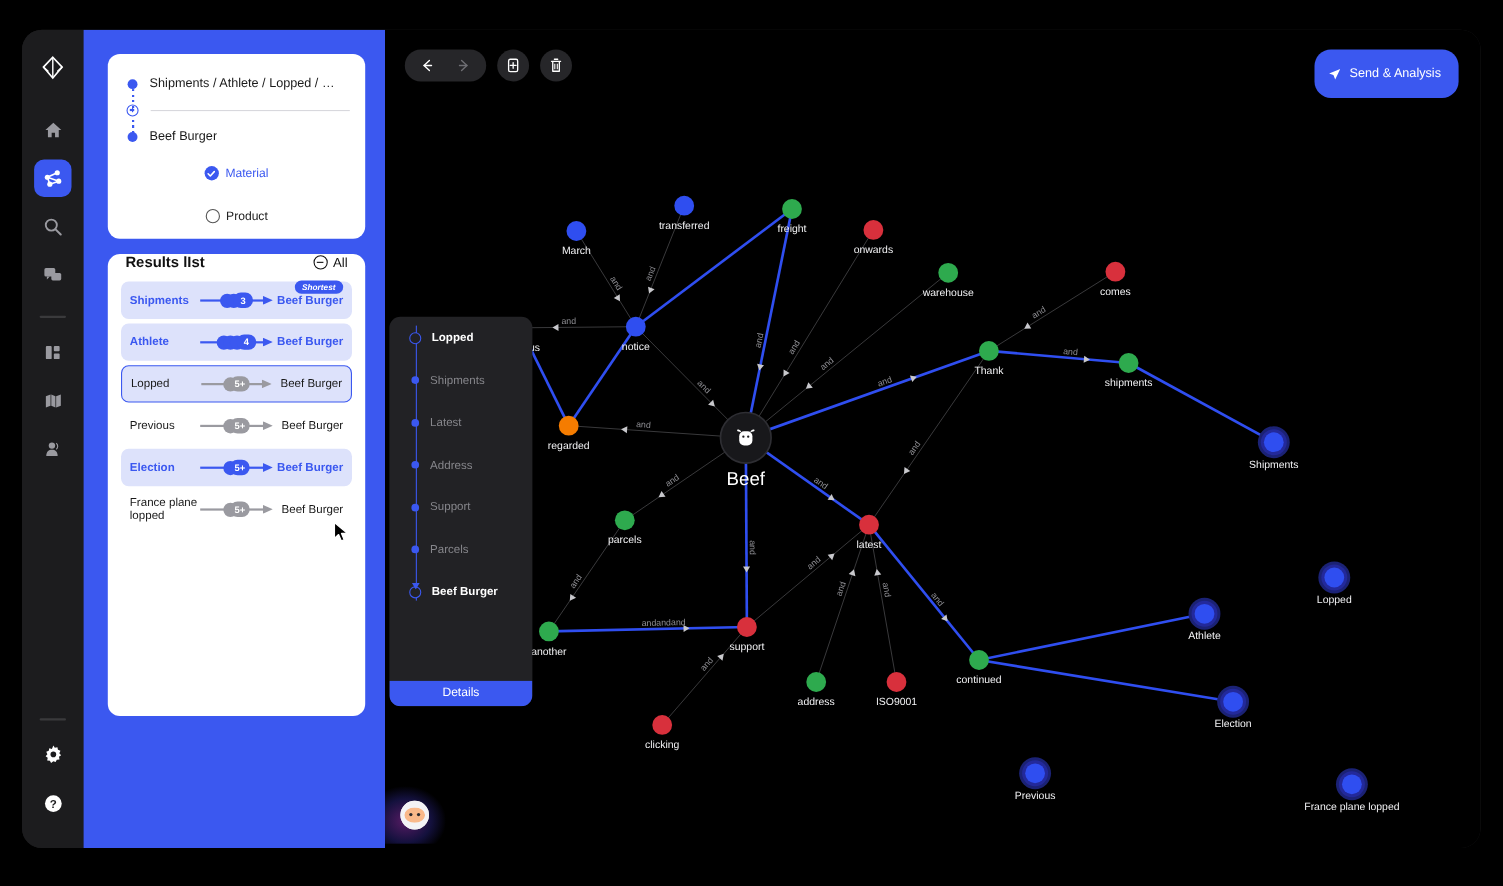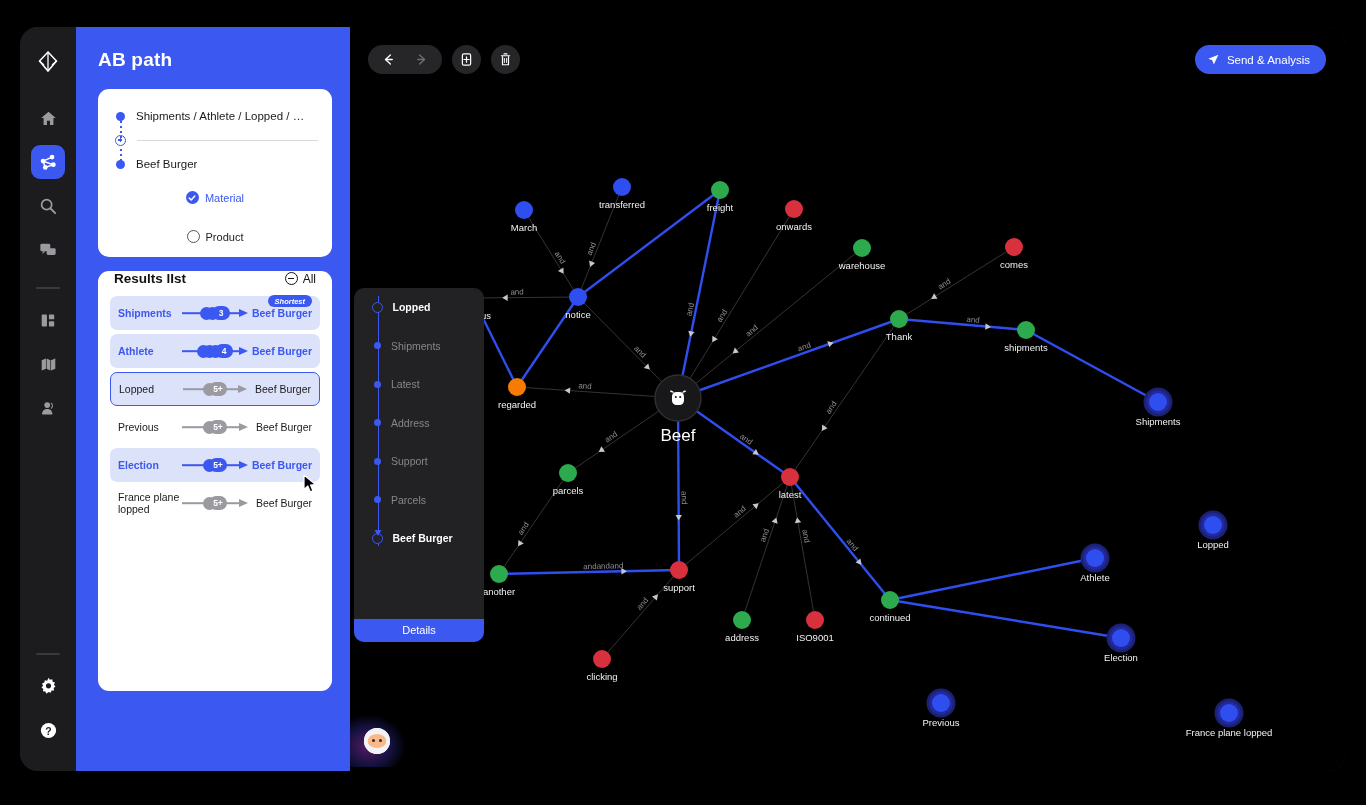--- a/index.html
+++ b/index.html
@@ -139,21 +139,21 @@
     display:flex; align-items:center; padding: 0 6px; gap: 4px;
   }
   .tb-btn {
     width: 29px; height: 29px; border-radius: 50%;
     background: #262629; display:flex; align-items:center; justify-content:center;
     cursor:pointer;
   }
   .nav-group .tb-btn { background: transparent; }
   .send-btn {
     position:absolute; right: 20px; top: 18px; z-index: 20;
-    height: 29px; border-radius: 15px; background:#3b58f0; color:#fff;
+    height: 44px; border-radius: 15px; background:#3b58f0; color:#fff;
     display:flex; align-items:center; gap: 7px; padding: 0 16px 0 12px;
     font-size: 11.5px; border:none; font-family: inherit; cursor:pointer;
   }
 
   
   .story {
     position:absolute; left: 4px; top: 261px; width: 130px;
     background: #222225; border-radius: 10px; overflow:hidden; z-index: 15;
   }
   .story-title { color:#fff; font-size: 12.5px; font-weight: bold; padding: 14px 0 12px 18px; }
@@ -262,21 +262,20 @@
     </div>
     <div class="rail-btn">
       <svg width="19" height="19" viewBox="0 0 20 20">
         <circle cx="10" cy="10" r="8" fill="#fff"></circle>
         <text x="10" y="14.3" font-size="11" font-weight="bold" text-anchor="middle" fill="#1c1c1e">?</text>
       </svg>
     </div>
   </div>
 
   <div class="blue-panel">
-    <div class="panel-title">AB path</div>
 
     <div class="card search-card">
       <div class="path-rows">
         <div class="v-dots a"></div>
         <div class="v-dots b"></div>
         <div class="path-row">
           <span class="dot"></span>
           <span class="path-text">Shipments / Athlete / Lopped / …</span>
         </div>
         <div class="mid-row">

